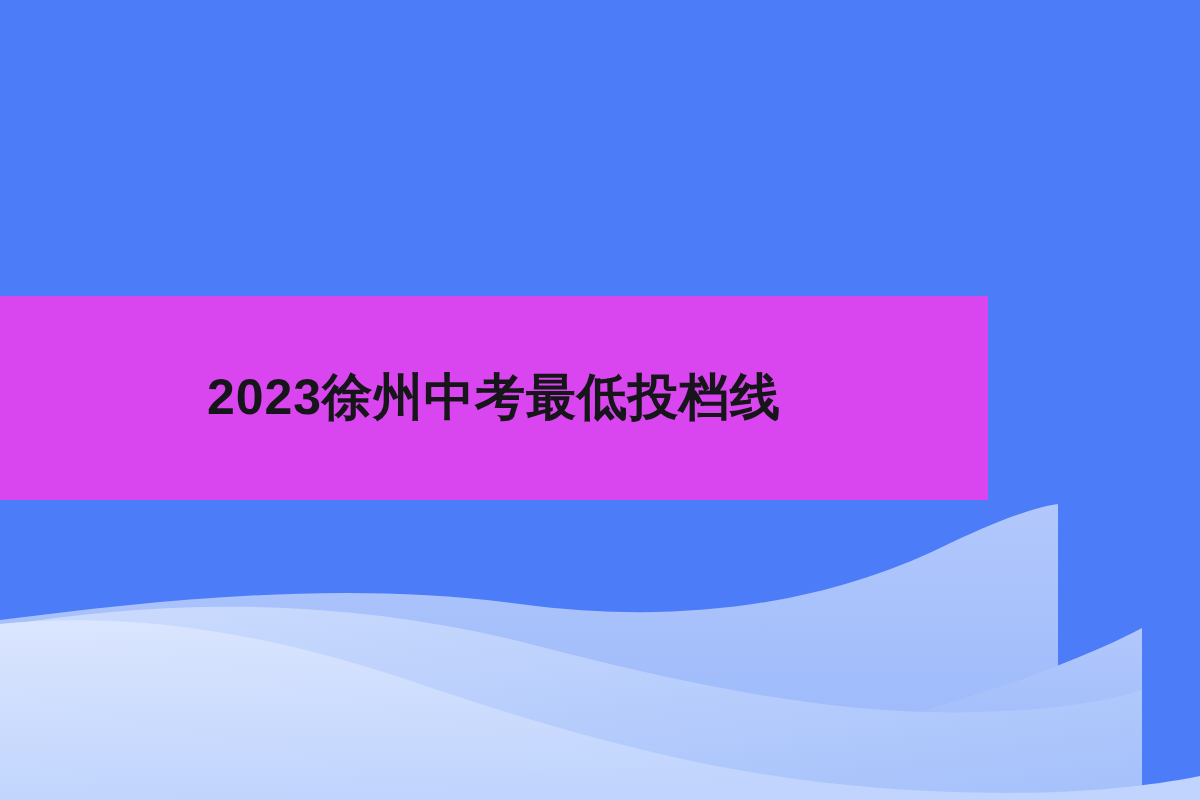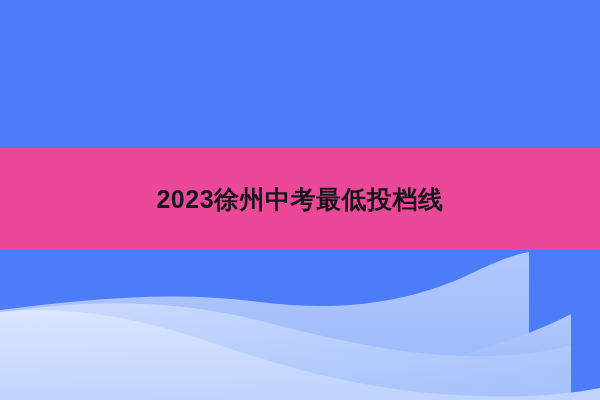--- a/index.html
+++ b/index.html
@@ -19,23 +19,23 @@
     position: absolute;
     left: 0; top: 0;
     width: 600px;
     height: 148px;
     background: #4d7cf8;
   }
   #title-band {
     position: absolute;
     left: 0;
     top: 148px;
-    width: 600px;
+    width: 494px;
     height: 102px;
-    background: #ec4899;
+    background: #d946ef;
     display: flex;
     align-items: center;
     justify-content: center;
   }
   #title-text {
     font-size: 25px;
     font-weight: 700;
     color: #15151a;
     letter-spacing: 0.5px;
     white-space: nowrap;

